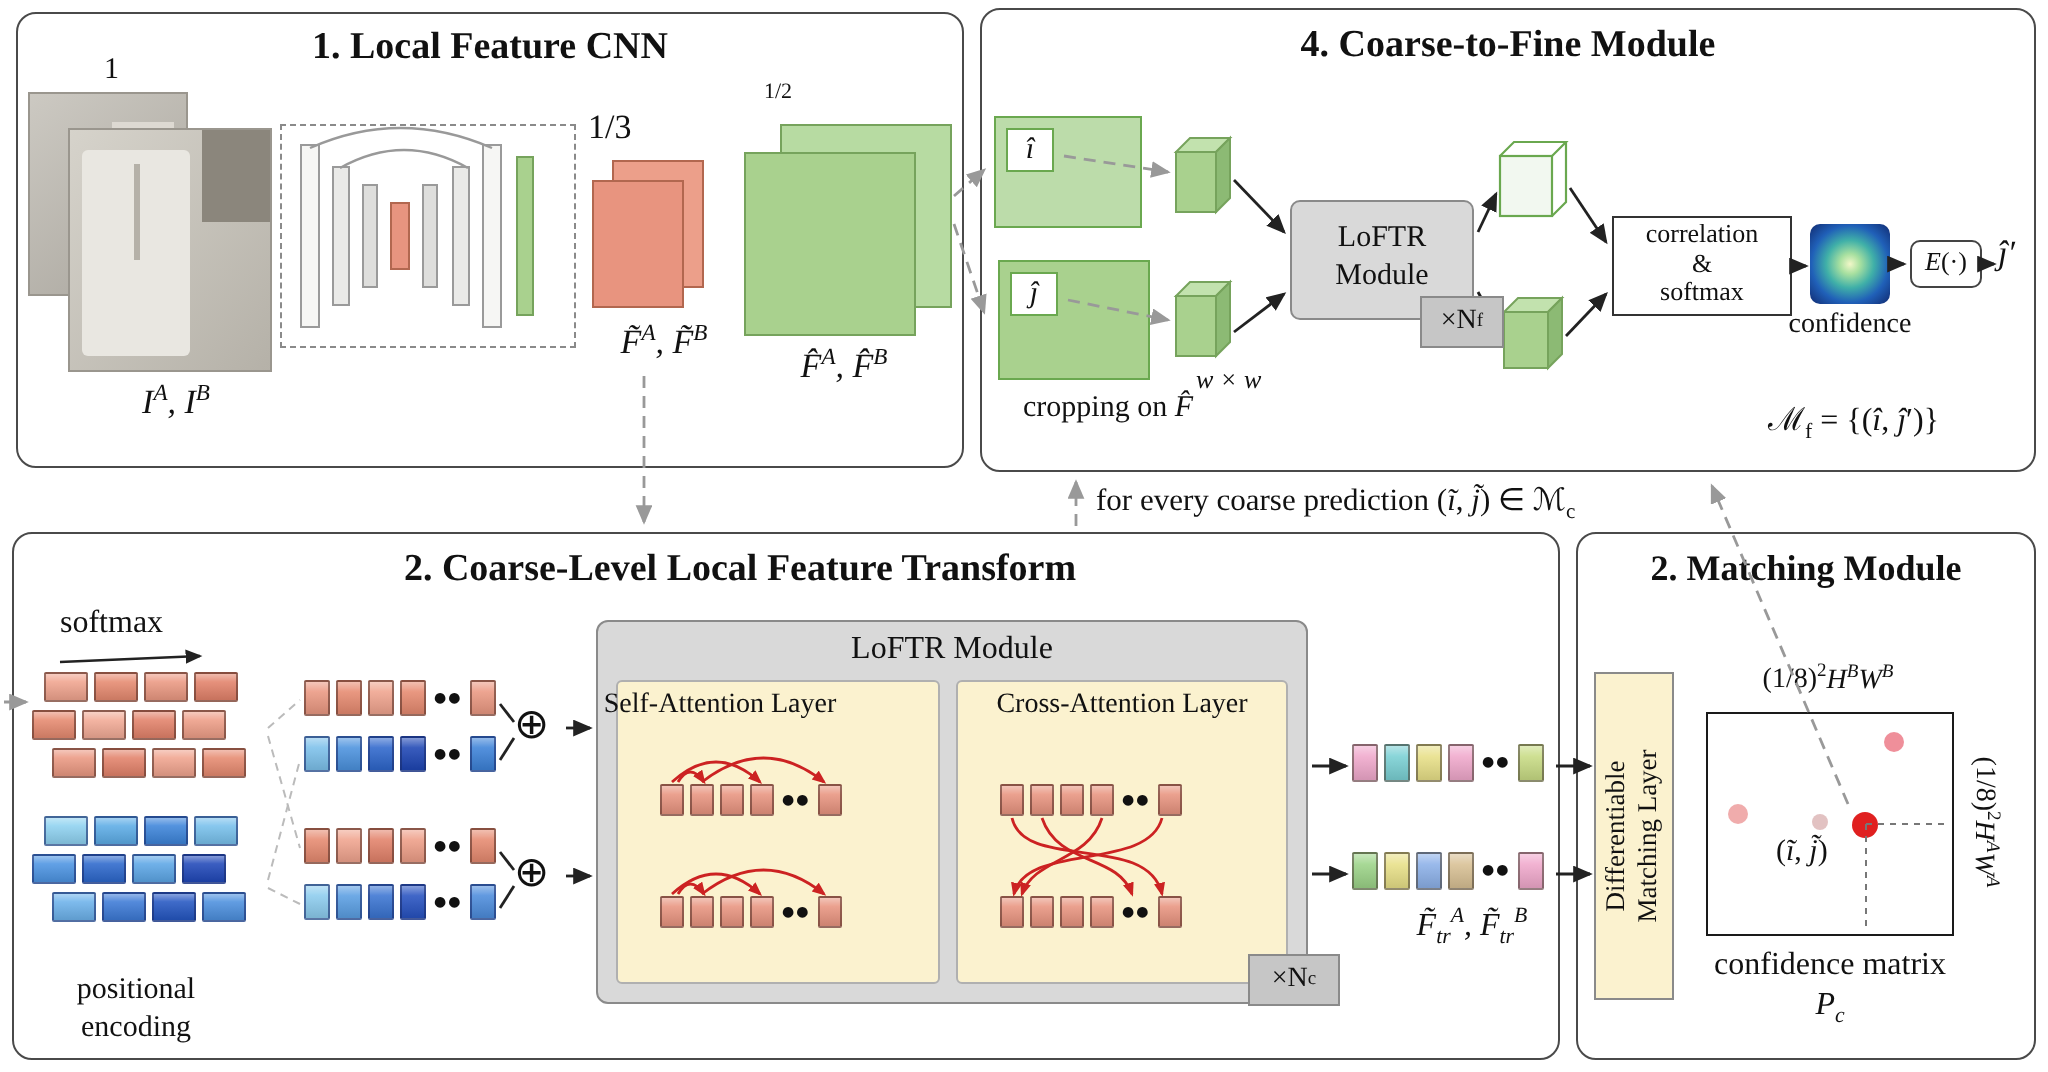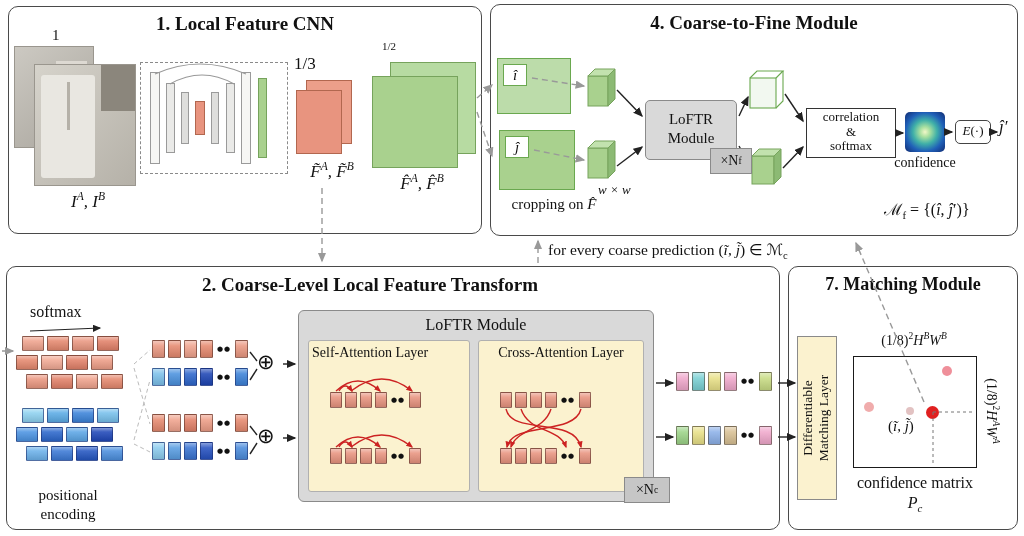--- a/index.html
+++ b/index.html
@@ -178,21 +178,21 @@
       <span class="tok" style="background-color: rgb(39, 82, 192);"></span>
       <span class="dots">●●</span>
       <span class="tok" style="background-color: rgb(76, 140, 220);"></span>
     </div>
   <div class="oplus" style="left:257px;top:426px">⊕</div>
 
   <div class="abs" style="left:298px;top:310px;width:356px;height:192px;background:#d9d9d9;border:1px solid #8a8a8a;border-radius:6px"></div>
   <div class="lbl" style="left:298px;top:316px;width:356px;text-align:center;font-size:16px">LoFTR Module</div>
 
   <div class="ybox" style="left:308px;top:340px;width:162px;height:152px"></div>
-  <div class="lbl" style="left:312px;top:345px;width:136px;font-size:14px">Self-Attention Layer</div>
+  <div class="lbl" style="left:292px;top:345px;width:136px;text-align:center;font-size:14px">Self-Attention Layer</div>
   <div class="row attnrow" style="left:330px;top:392px">
       <span class="tok" style="background-color: rgb(232, 148, 127);"></span>
       <span class="tok" style="background-color: rgb(232, 148, 127);"></span>
       <span class="tok" style="background-color: rgb(232, 148, 127);"></span>
       <span class="tok" style="background-color: rgb(232, 148, 127);"></span>
       <span class="dots">●●</span>
       <span class="tok" style="background-color: rgb(232, 148, 127);"></span>
     </div>
   <div class="row attnrow" style="left:330px;top:448px">
       <span class="tok" style="background-color: rgb(232, 148, 127);"></span>
@@ -233,23 +233,24 @@
       <span class="tok" style="background-color: rgb(200, 220, 132);"></span>
     </div>
   <div class="row outrow" style="left:676px;top:426px">
       <span class="tok" style="background-color: rgb(156, 212, 136);"></span>
       <span class="tok" style="background-color: rgb(232, 224, 136);"></span>
       <span class="tok" style="background-color: rgb(140, 176, 232);"></span>
       <span class="tok" style="background-color: rgb(216, 192, 148);"></span>
       <span class="dots">●●</span>
       <span class="tok" style="background-color: rgb(240, 168, 204);"></span>
     </div>
+  <div class="lbl formula" style="left:684px;top:452px;width:104px;text-align:center;font-size:16px">F̃<sub>tr</sub><sup>A</sup>, F̃<sub>tr</sub><sup>B</sup></div>
 
   <div class="module" style="left:788px;top:266px;width:230px;height:264px"></div>
-  <div class="mtitle" style="left:788px;top:274px;width:230px;font-size:18px">7. Matching Module</div>
+  <div class="mtitle" style="left:788px;top:274px;width:230px;font-size:18px">2. Matching Module</div>
 
   <div class="abs" style="left:797px;top:336px;width:40px;height:164px;background:#fbf2cf;border:1px solid #8a8a8a"></div>
   <div class="lbl center" style="left:737px;top:401px;width:160px;height:34px;text-align:center;font-size:13.5px;line-height:1.2;transform:rotate(-90deg)">Differentiable<br>Matching Layer</div>
 
   <div class="lbl" style="left:848px;top:331px;width:132px;text-align:center;font-size:14px">(1/8)<sup>2</sup><i>H<sup>B</sup>W<sup>B</sup></i></div>
   <div class="abs" style="left:853px;top:356px;width:124px;height:112px;background:#fff;border:1.5px solid #1a1a1a"></div>
   <div class="dot" style="left:864px;top:402px;width:10px;height:10px;background:rgba(225,90,90,.5)"></div>
   <div class="dot" style="left:906px;top:407px;width:8px;height:8px;background:rgba(190,120,120,.45)"></div>
   <div class="dot" style="left:926px;top:406px;width:13px;height:13px;background:#e02020"></div>
   <div class="dot" style="left:942px;top:366px;width:10px;height:10px;background:#ef8f9a"></div>

